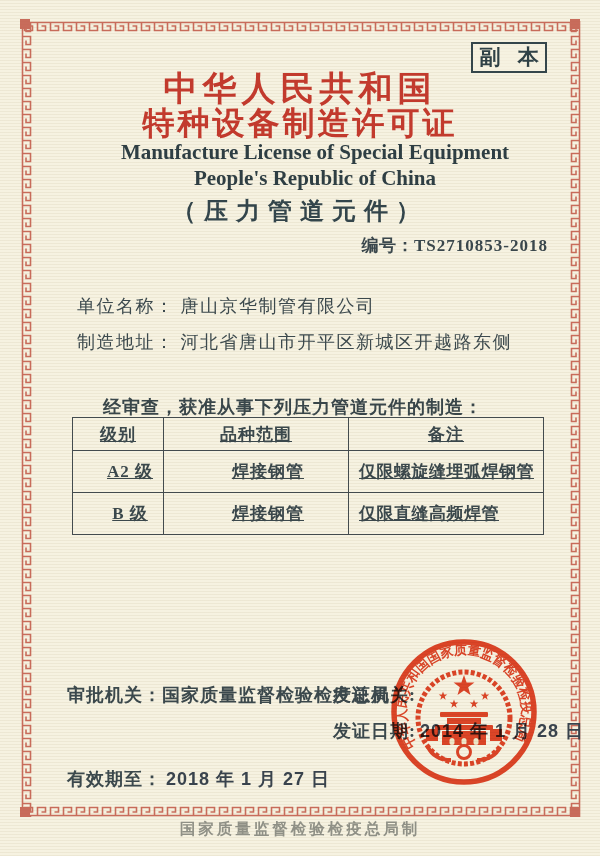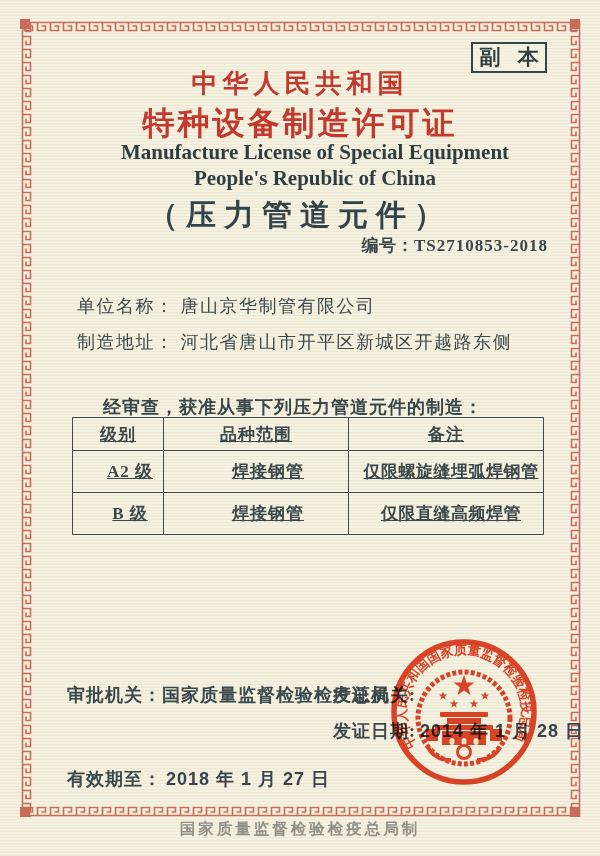--- a/index.html
+++ b/index.html
@@ -19,26 +19,26 @@
   
   .copy-badge{
     left:471px;top:42px;width:76px;height:31px;
     border:2.5px solid #35464b;box-sizing:border-box;
     font-size:21px;font-weight:700;color:#2f4146;
     text-align:center;line-height:26px;letter-spacing:6px;text-indent:6px;
     z-index:3;background:rgba(246,242,225,.6);
   }
 
   .title-cn{font-weight:700;color:#c23a2d;z-index:2;}
-  .title-cn1{top:66px;font-size:26px;letter-spacing:5px;}
+  .title-cn1{top:66px;font-size:34px;letter-spacing:5px;}
   .title-cn2{top:102px;font-size:32px;letter-spacing:3px;}
   .title-en{font-weight:700;color:#2e3e43;z-index:2;margin-left:15px;}
   .title-en1{top:140px;font-size:21px;}
   .title-en2{top:166px;font-size:21px;}
-  .category{top:195px;font-size:30px;font-weight:700;color:#33454b;letter-spacing:8px;z-index:2;}
+  .category{top:195px;font-size:24px;font-weight:700;color:#33454b;letter-spacing:8px;z-index:2;}
 
   .license-line{top:234px;right:52px;font-size:17px;font-weight:600;letter-spacing:.5px;color:#3a474c;z-index:2;}
   .license-line .num{font-family:"Liberation Serif",serif;letter-spacing:1px;}
 
   .field-row{left:77px;font-size:18px;font-weight:400;letter-spacing:1.5px;color:#3c494d;z-index:2;}
   .field-row .val{margin-left:6px;}
   .unit-row{top:294px;}
   .addr-row{top:330px;}
 
   .sentence{top:395px;left:103px;font-size:18px;font-weight:700;letter-spacing:1px;color:#39464a;z-index:2;}
@@ -50,21 +50,21 @@
     font-size:17px;font-weight:600;color:#3b484c;letter-spacing:1px;text-decoration:underline;
   }
   .scope-table th,.scope-table td{
     border:1.6px solid #434b4e;text-align:center;padding:0;
   }
   .scope-table th{height:32px;font-weight:600;}
   .scope-table td{height:41px;padding-left:24px;}
   .scope-table .c1{width:90px;}
   .scope-table .c2{width:184px;}
   .scope-table .c3{width:194px;}
-  .scope-table td.remark{text-align:center;padding-left:10px;letter-spacing:.5px;}
+  .scope-table td.remark{text-align:left;padding-left:10px;letter-spacing:.5px;}
 
   
   .f-row{font-size:18px;font-weight:600;letter-spacing:1px;color:#3b484c;z-index:2;white-space:nowrap;}
   .f-l1{top:683px;left:67px;}
   .f-l2{top:719px;left:67px;margin-top:48px;}
   .f-r1{top:683px;left:333px;}
   .f-r2{top:719px;left:333px;}
   .date-val{font-family:"Liberation Sans","DejaVu Sans",sans-serif;font-weight:700;color:#39434d;letter-spacing:1px;margin-left:4px;}
 
   .seal{left:386px;top:634px;z-index:4;mix-blend-mode:multiply;opacity:.93;}

